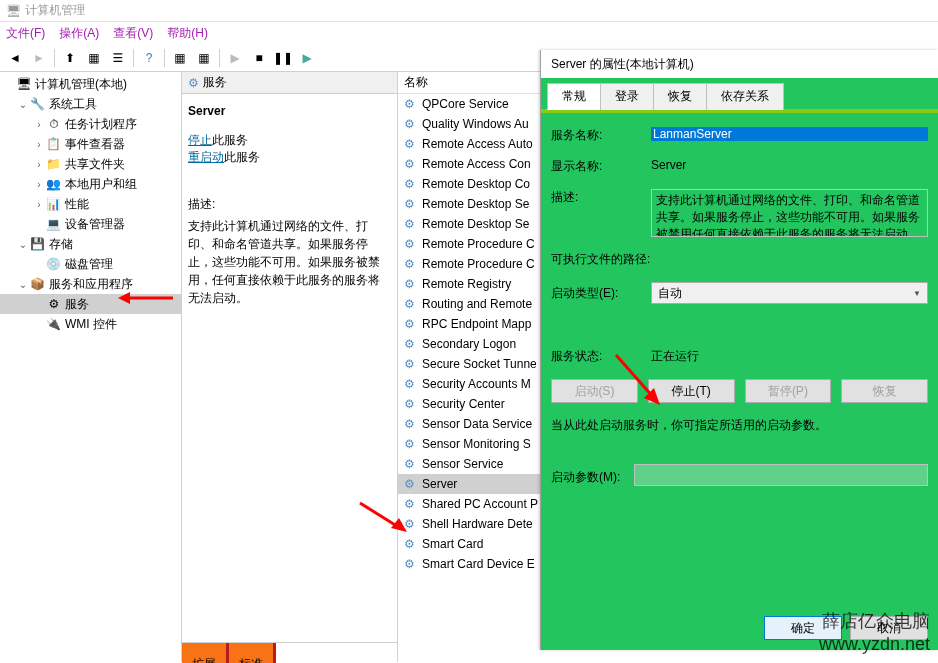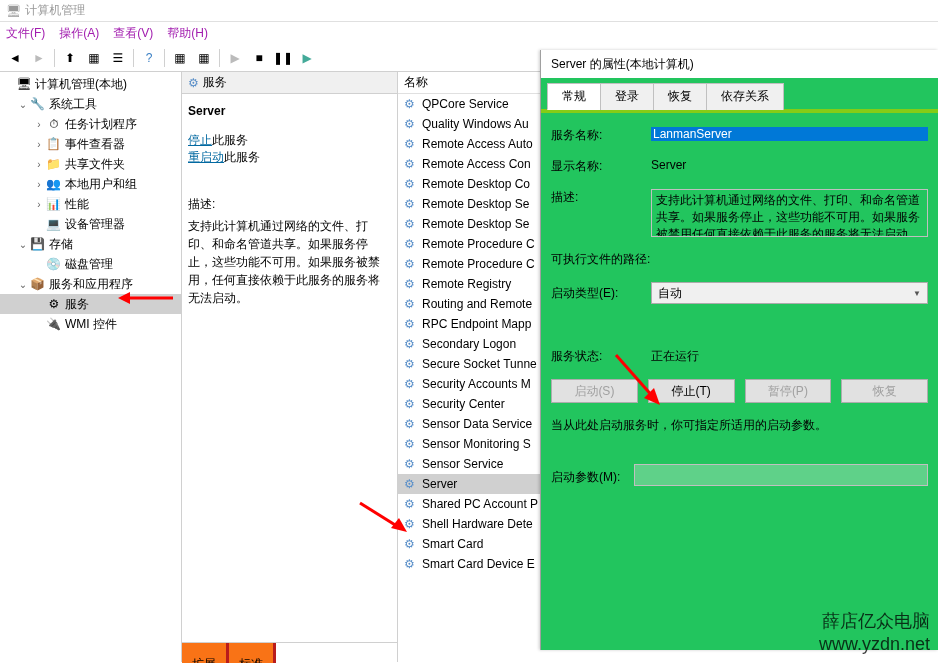--- a/index.html
+++ b/index.html
@@ -341,20 +341,24 @@
       <div class="dlg-btn">停止(T)</div>
       <div class="dlg-btn dis">暂停(P)</div>
       <div class="dlg-btn dis">恢复</div>
     </div>
     <div style="margin-top:14px">当从此处启动服务时，你可指定所适用的启动参数。</div>
     <div class="startparam">
       <span>启动参数(M):</span>
       <input type="text" disabled="" style="">
     </div>
   </div>
+  <div class="dlg-footer">
+    <div class="foot-btn">确定</div>
+    <div class="foot-btn" style="border-color:#adadad;background:#e1e1e1">取消</div>
+  </div>
 </div>
 
 <svg class="arrow-red" style="left:118px;top:288px" width="60" height="20">
   <line x1="55" y1="10" x2="8" y2="10" stroke="#ff0000" stroke-width="3"></line>
   <polygon points="0,10 12,4 12,16" fill="#ff0000"></polygon>
 </svg>
 <svg class="arrow-red" style="left:355px;top:498px" width="55" height="40">
   <line x1="5" y1="5" x2="45" y2="30" stroke="#ff0000" stroke-width="3"></line>
   <polygon points="52,34 36,30 44,20" fill="#ff0000"></polygon>
 </svg>

